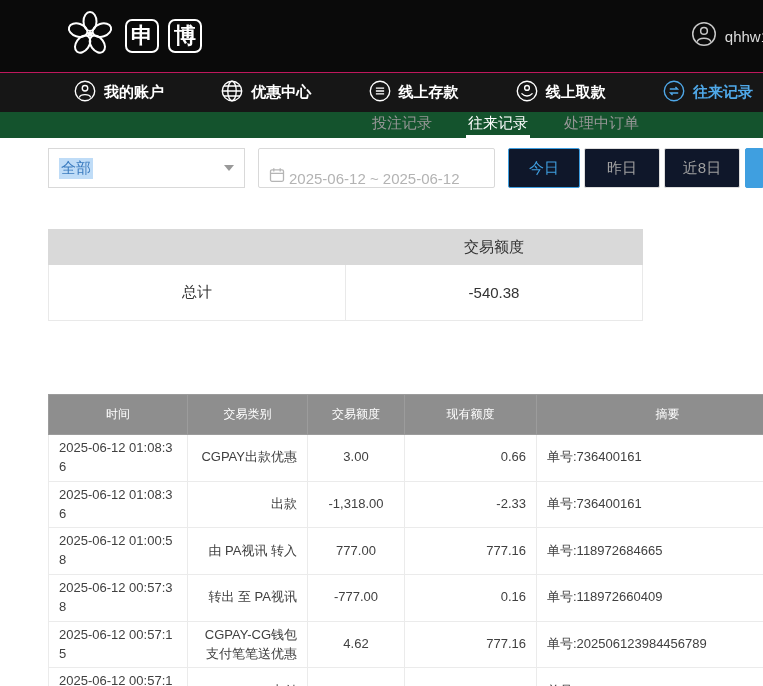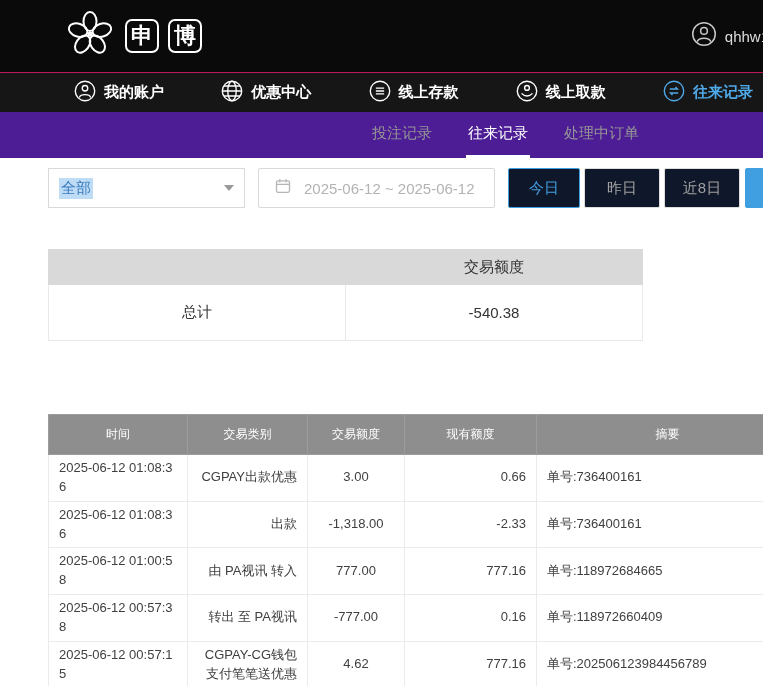--- a/index.html
+++ b/index.html
@@ -20,35 +20,35 @@
   .username { color:#ddd; font-size:15px; white-space:nowrap; }
 
   
   .mainnav { height:40px; background:#161616; border-top:1px solid #be185d;
     display:flex; align-items:center; justify-content:space-between; padding:0 10px 0 74px; }
   .nav-item { display:flex; align-items:center; gap:8px; color:#fff; font-size:15px;
     font-weight:bold; cursor:pointer; white-space:nowrap; }
   .nav-item.active { color:#4fa8e8; }
 
   
-  .subnav { height:46px; background:#4c1d95; display:flex; align-items:stretch;
+  .subnav { height:26px; background:#14532d; display:flex; align-items:stretch;
     gap:32px; padding-left:370px; }
   .tab { display:flex; align-items:center; color:#969696; font-size:15px; cursor:pointer;
     border-bottom:3px solid transparent; padding:0 2px; }
   .tab.active { color:#fff; border-bottom-color:#fff; }
 
   
   .filters { margin:10px 0 0 48px; display:flex; align-items:center; height:40px; }
   .select { width:197px; height:40px; border:1px solid #d9d9d9; border-radius:0;
     display:flex; align-items:center; padding:0 10px; cursor:pointer; position:relative; }
   .select-value { font-size:15px; color:#3a7bbf; background:#bfdcf7; padding:1px 2px; }
   .select-caret { position:absolute; right:10px; width:0; height:0;
     border-left:5px solid transparent; border-right:5px solid transparent; border-top:6px solid #999; }
   .datebox { width:237px; height:40px; border:1px solid #d9d9d9; border-radius:2px;
-    margin-left:13px; display:flex; align-items:center; gap:13px; padding:0 16px; cursor:pointer; }
+    margin-left:13px; display:flex; align-items:flex-end; gap:4px; padding:0 10px; cursor:pointer; }
   .date-text { font-size:15px; color:#b3b3b3; white-space:nowrap; }
   .fbtn { height:40px; background:#0f172a; border:1px solid #ddd; border-radius:2px;
     font-size:15px; color:#a0a0a0; cursor:pointer; font-family:inherit; }
   .fbtn.today { width:72px; margin-left:13px; border-color:#3f9fe0; color:#3f9fe0; }
   .fbtn.yday  { width:76px; margin-left:4px; }
   .fbtn.d8    { width:76px; margin-left:4px; }
   .fbtn.edge  { width:18px; margin-left:5px; background:#3f9fe0; border:1px solid #3f9fe0;
     border-radius:2px 0 0 2px; }
 
   

